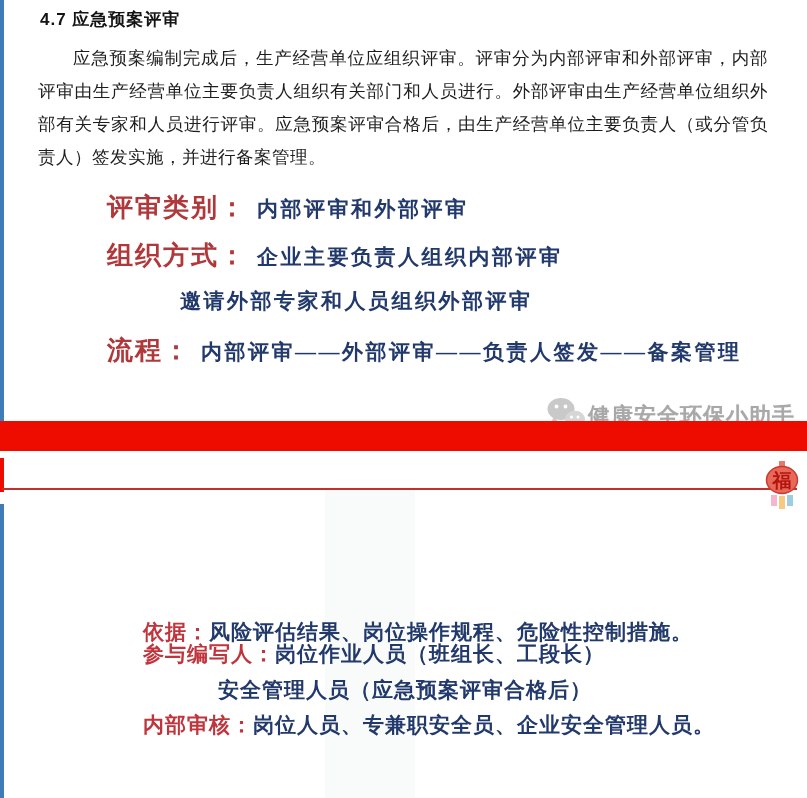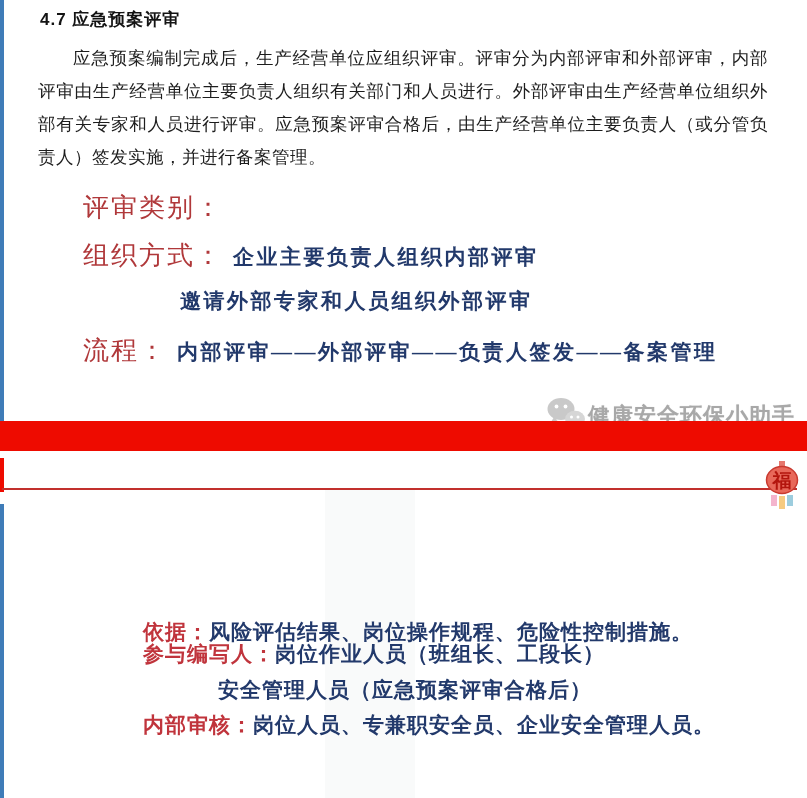--- a/index.html
+++ b/index.html
@@ -25,21 +25,21 @@
   #paragraph{
     position:absolute;left:38px;top:42px;width:730px;
     font-family:"Liberation Serif",serif;
     font-size:17.5px;line-height:33px;color:var(--text-black);
     text-align:justify;text-indent:2em;letter-spacing:0.5px;
   }
   .mrow{
     position:absolute;left:83px;display:flex;align-items:baseline;gap:10px;
     font-family:"Liberation Serif",serif;white-space:nowrap;
   }
-  .mlabel{font-size:26px;font-weight:400;color:var(--label-red);letter-spacing:2px;}
+  .mlabel{font-size:26px;font-weight:700;color:var(--label-red);letter-spacing:2px;margin-left:24px;}
   .mvalue{font-size:21px;color:var(--navy);letter-spacing:2.5px;font-weight:600;}
   #mrow-1{top:190px;}
   #mrow-2{top:238px;}
   #mrow-3{top:287px;left:180px;}
   #mrow-4{top:333px;}
 
   
   #watermark{
     position:absolute;left:545px;top:396px;
     display:flex;align-items:center;gap:1px;
@@ -79,20 +79,21 @@
   <div id="blue-line-top" class="blue-line"></div>
   <div id="blue-line-bottom" class="blue-line"></div>
   <div id="red-left-accent"></div>
 
   <div id="section-top">
     <div id="heading">4.7  应急预案评审</div>
     <div id="paragraph">应急预案编制完成后，生产经营单位应组织评审。评审分为内部评审和外部评审，内部评审由生产经营单位主要负责人组织有关部门和人员进行。外部评审由生产经营单位组织外部有关专家和人员进行评审。应急预案评审合格后，由生产经营单位主要负责人（或分管负责人）签发实施，并进行备案管理。</div>
 
     <div id="mrow-1" class="mrow">
       <span class="mlabel">评审类别：</span>
+      <span class="mvalue">内部评审和外部评审</span>
     </div>
     <div id="mrow-2" class="mrow">
       <span class="mlabel">组织方式：</span>
       <span class="mvalue">企业主要负责人组织内部评审</span>
     </div>
     <div id="mrow-3" class="mrow">
       <span class="mvalue">邀请外部专家和人员组织外部评审</span>
     </div>
     <div id="mrow-4" class="mrow">
       <span class="mlabel">流程：</span>

